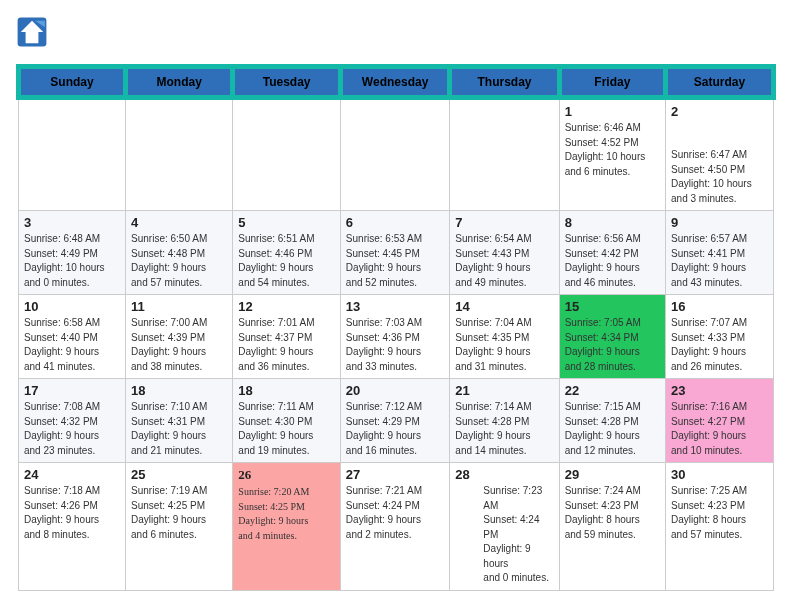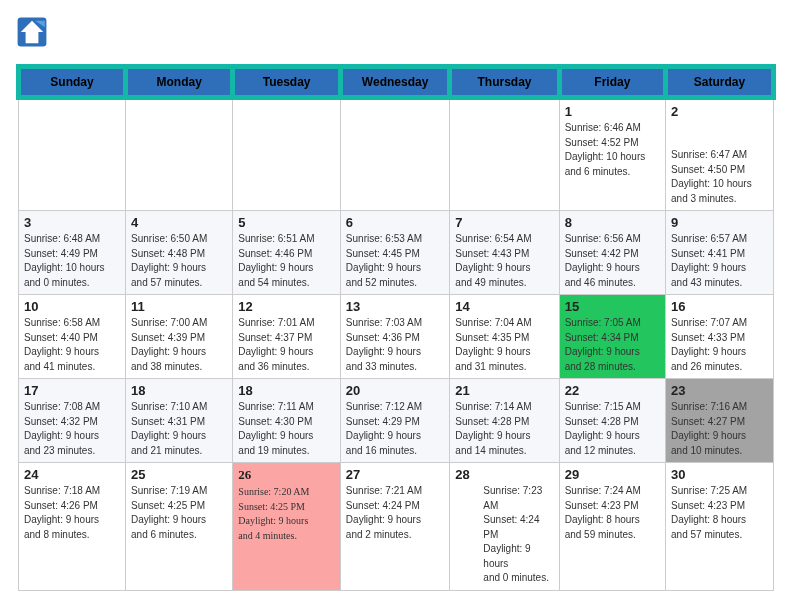--- a/index.html
+++ b/index.html
@@ -287,21 +287,21 @@
 Daylight: 9 hours
 and 14 minutes.</div>
         </td>
         <td class="shaded" style="background: rgb(245, 247, 250);">
           <div class="day-number">22</div>
           <div class="day-info" style="white-space: pre-line;">Sunrise: 7:15 AM
 Sunset: 4:28 PM
 Daylight: 9 hours
 and 12 minutes.</div>
         </td>
-        <td class="shaded" style="background: #a3a3a3;">
+        <td class="shaded" style="background: #f9a8d4;">
           <div class="day-number">23</div>
           <div class="day-info" style="white-space: pre-line;">Sunrise: 7:16 AM
 Sunset: 4:27 PM
 Daylight: 9 hours
 and 10 minutes.</div>
         </td>
       </tr>
       <tr>
         <td style="background: rgb(255, 255, 255);">
           <div class="day-number">24</div>

